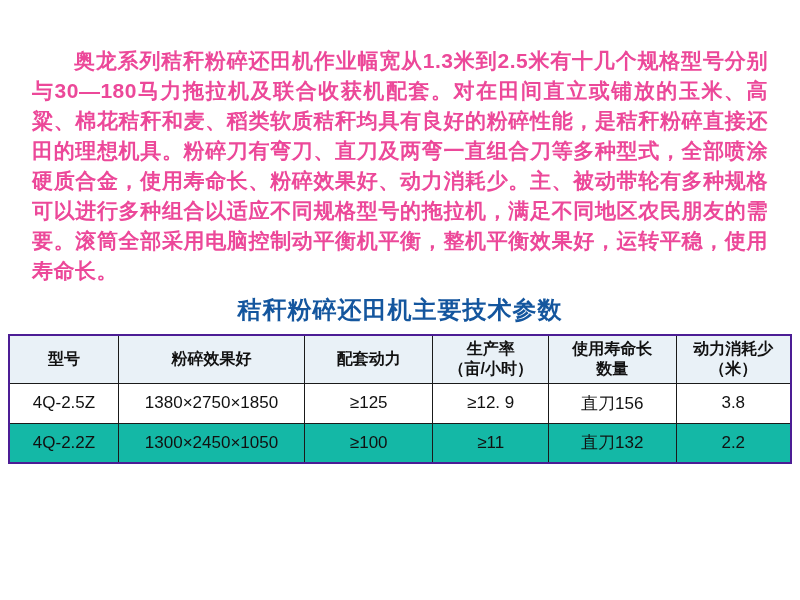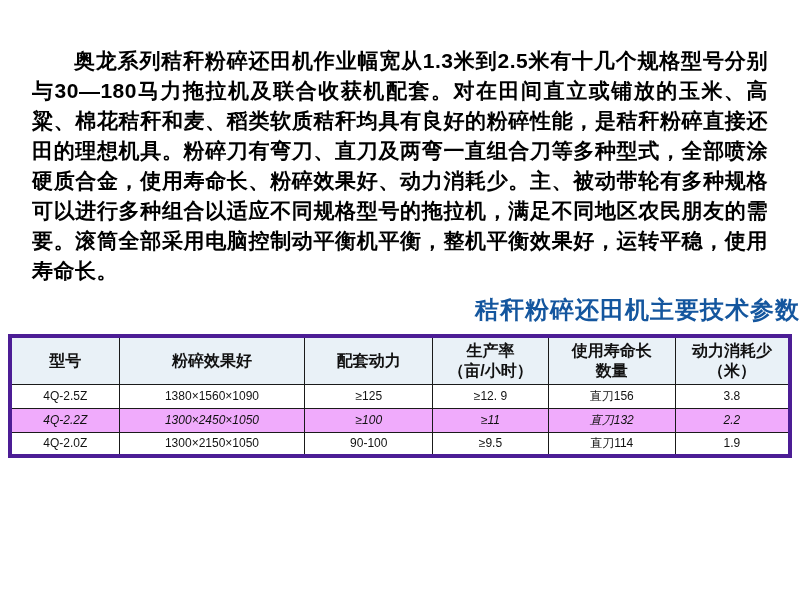--- a/index.html
+++ b/index.html
@@ -16,58 +16,58 @@
     position: relative;
   }
   .intro {
     margin: 46px 32px 0 32px;
     font-size: 21px;
     line-height: 30px;
     font-weight: 700;
     text-align: justify;
     text-indent: 2em;
     letter-spacing: 0.5px;
-    color: #000000;
+    color: #ec4899;
   }
   .table-title {
     margin-top: 8px;
-    text-align: right;
+    text-align: center;
     font-family: "Liberation Serif", "DejaVu Serif", serif;
     font-size: 24px;
     font-weight: 700;
     color: #14569e;
     letter-spacing: 1px;
   }
   table.specs {
     width: 784px;
     margin: 8px auto 8px auto;
     border-collapse: collapse;
     table-layout: fixed;
-    border: 4px solid #4c1d95;
+    border: 2px solid #4c1d95;
   }
   table.specs th, table.specs td {
     border: 1px solid #1a1a1a;
     text-align: center;
     vertical-align: middle;
     padding: 0 2px;
   }
   table.specs th {
     height: 48px;
     font-size: 16px;
     font-weight: 700;
     background: #e9f1f7;
     line-height: 20px;
   }
   table.specs td {
-    height: 24px;
-    font-size: 12px;
+    height: 40px;
+    font-size: 17px;
     font-weight: 400;
     background: #ffffff;
   }
-  table.specs tr.zebra td { background: #f0abfc; font-style: italic; }
+  table.specs tr.zebra td { background: #14b8a6; }
   th span { display: block; }
   col.c1 { width: 14.0%; }
   col.c2 { width: 23.8%; }
   col.c3 { width: 16.4%; }
   col.c4 { width: 14.8%; }
   col.c5 { width: 16.3%; }
   col.c6 { width: 14.7%; }
 </style>
 </head>
 <body>
@@ -111,38 +111,30 @@
         </th>
         <th>
           <span>动力消耗少</span>
           <span>（米）</span>
         </th>
       </tr>
     </thead>
     <tbody>
       <tr>
         <td>4Q-2.5Z</td>
-        <td>1380×1560×1090</td>
+        <td>1380×2750×1850</td>
         <td>≥125</td>
         <td>≥12. 9</td>
         <td>直刀156</td>
         <td>3.8</td>
       </tr>
       <tr class="zebra">
         <td>4Q-2.2Z</td>
         <td>1300×2450×1050</td>
         <td>≥100</td>
         <td>≥11</td>
         <td>直刀132</td>
         <td>2.2</td>
       </tr>
-      <tr>
-        <td>4Q-2.0Z</td>
-        <td>1300×2150×1050</td>
-        <td>90-100</td>
-        <td>≥9.5</td>
-        <td>直刀114</td>
-        <td>1.9</td>
-      </tr>
     </tbody>
   </table>
 
 </div>
 
 </body></html>

